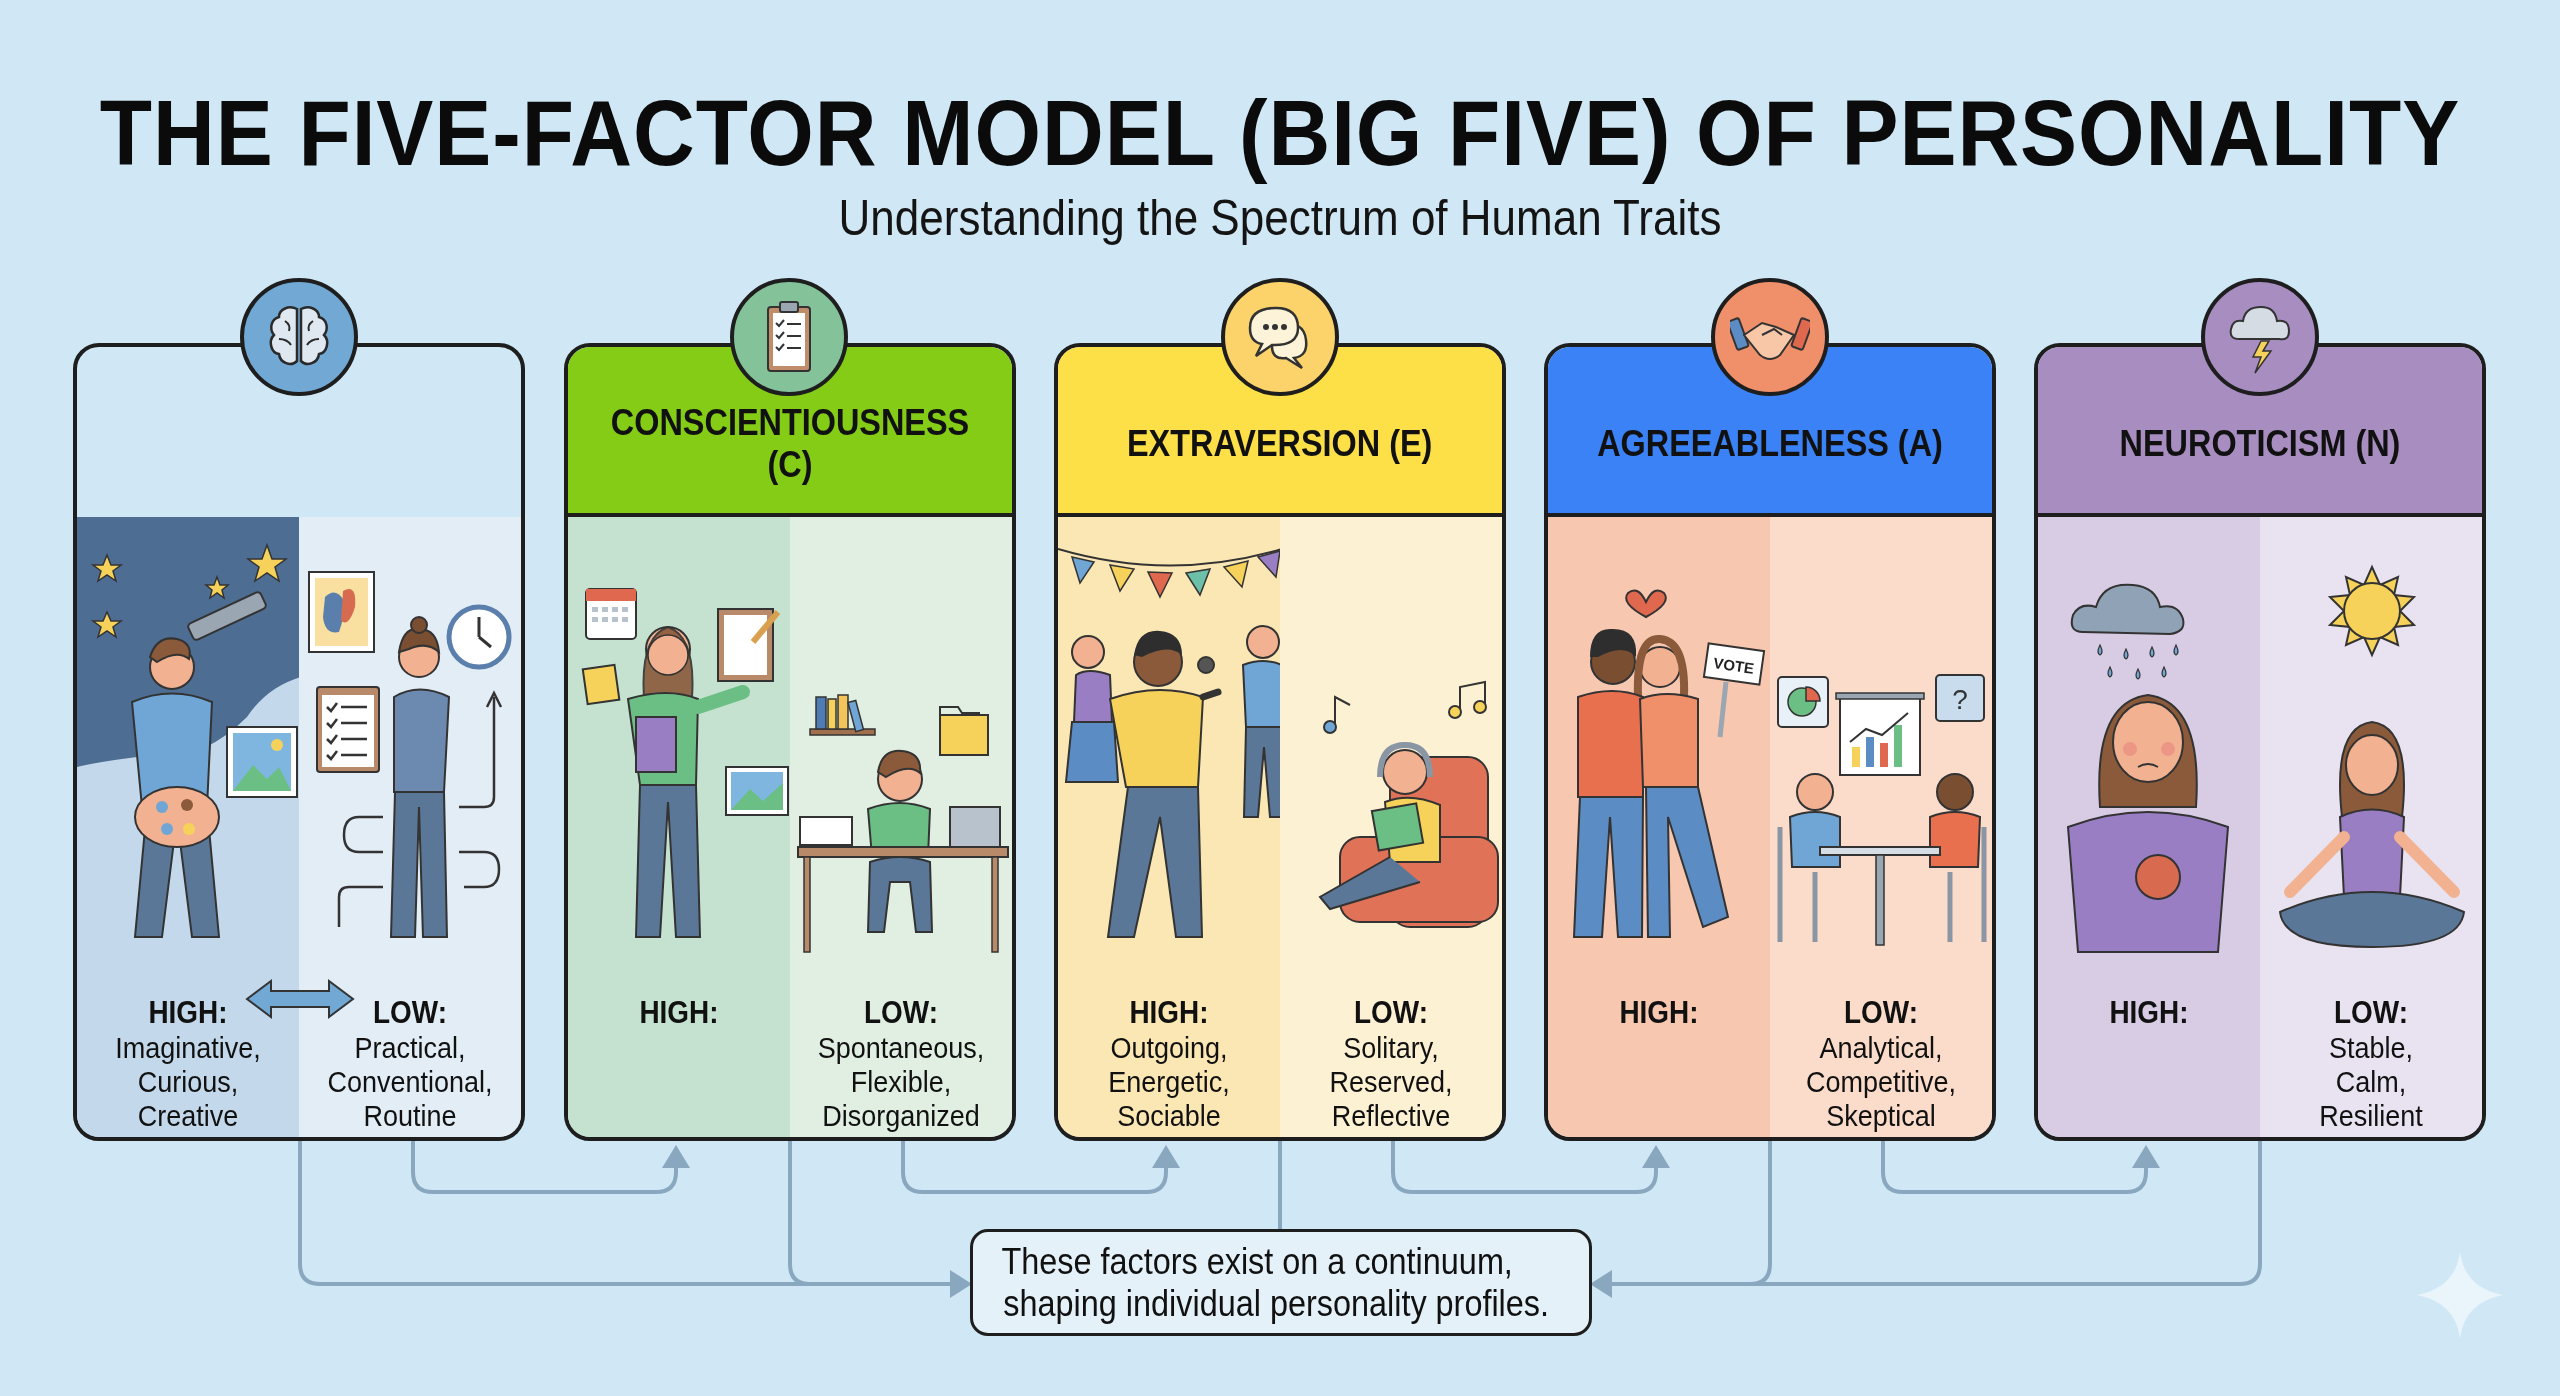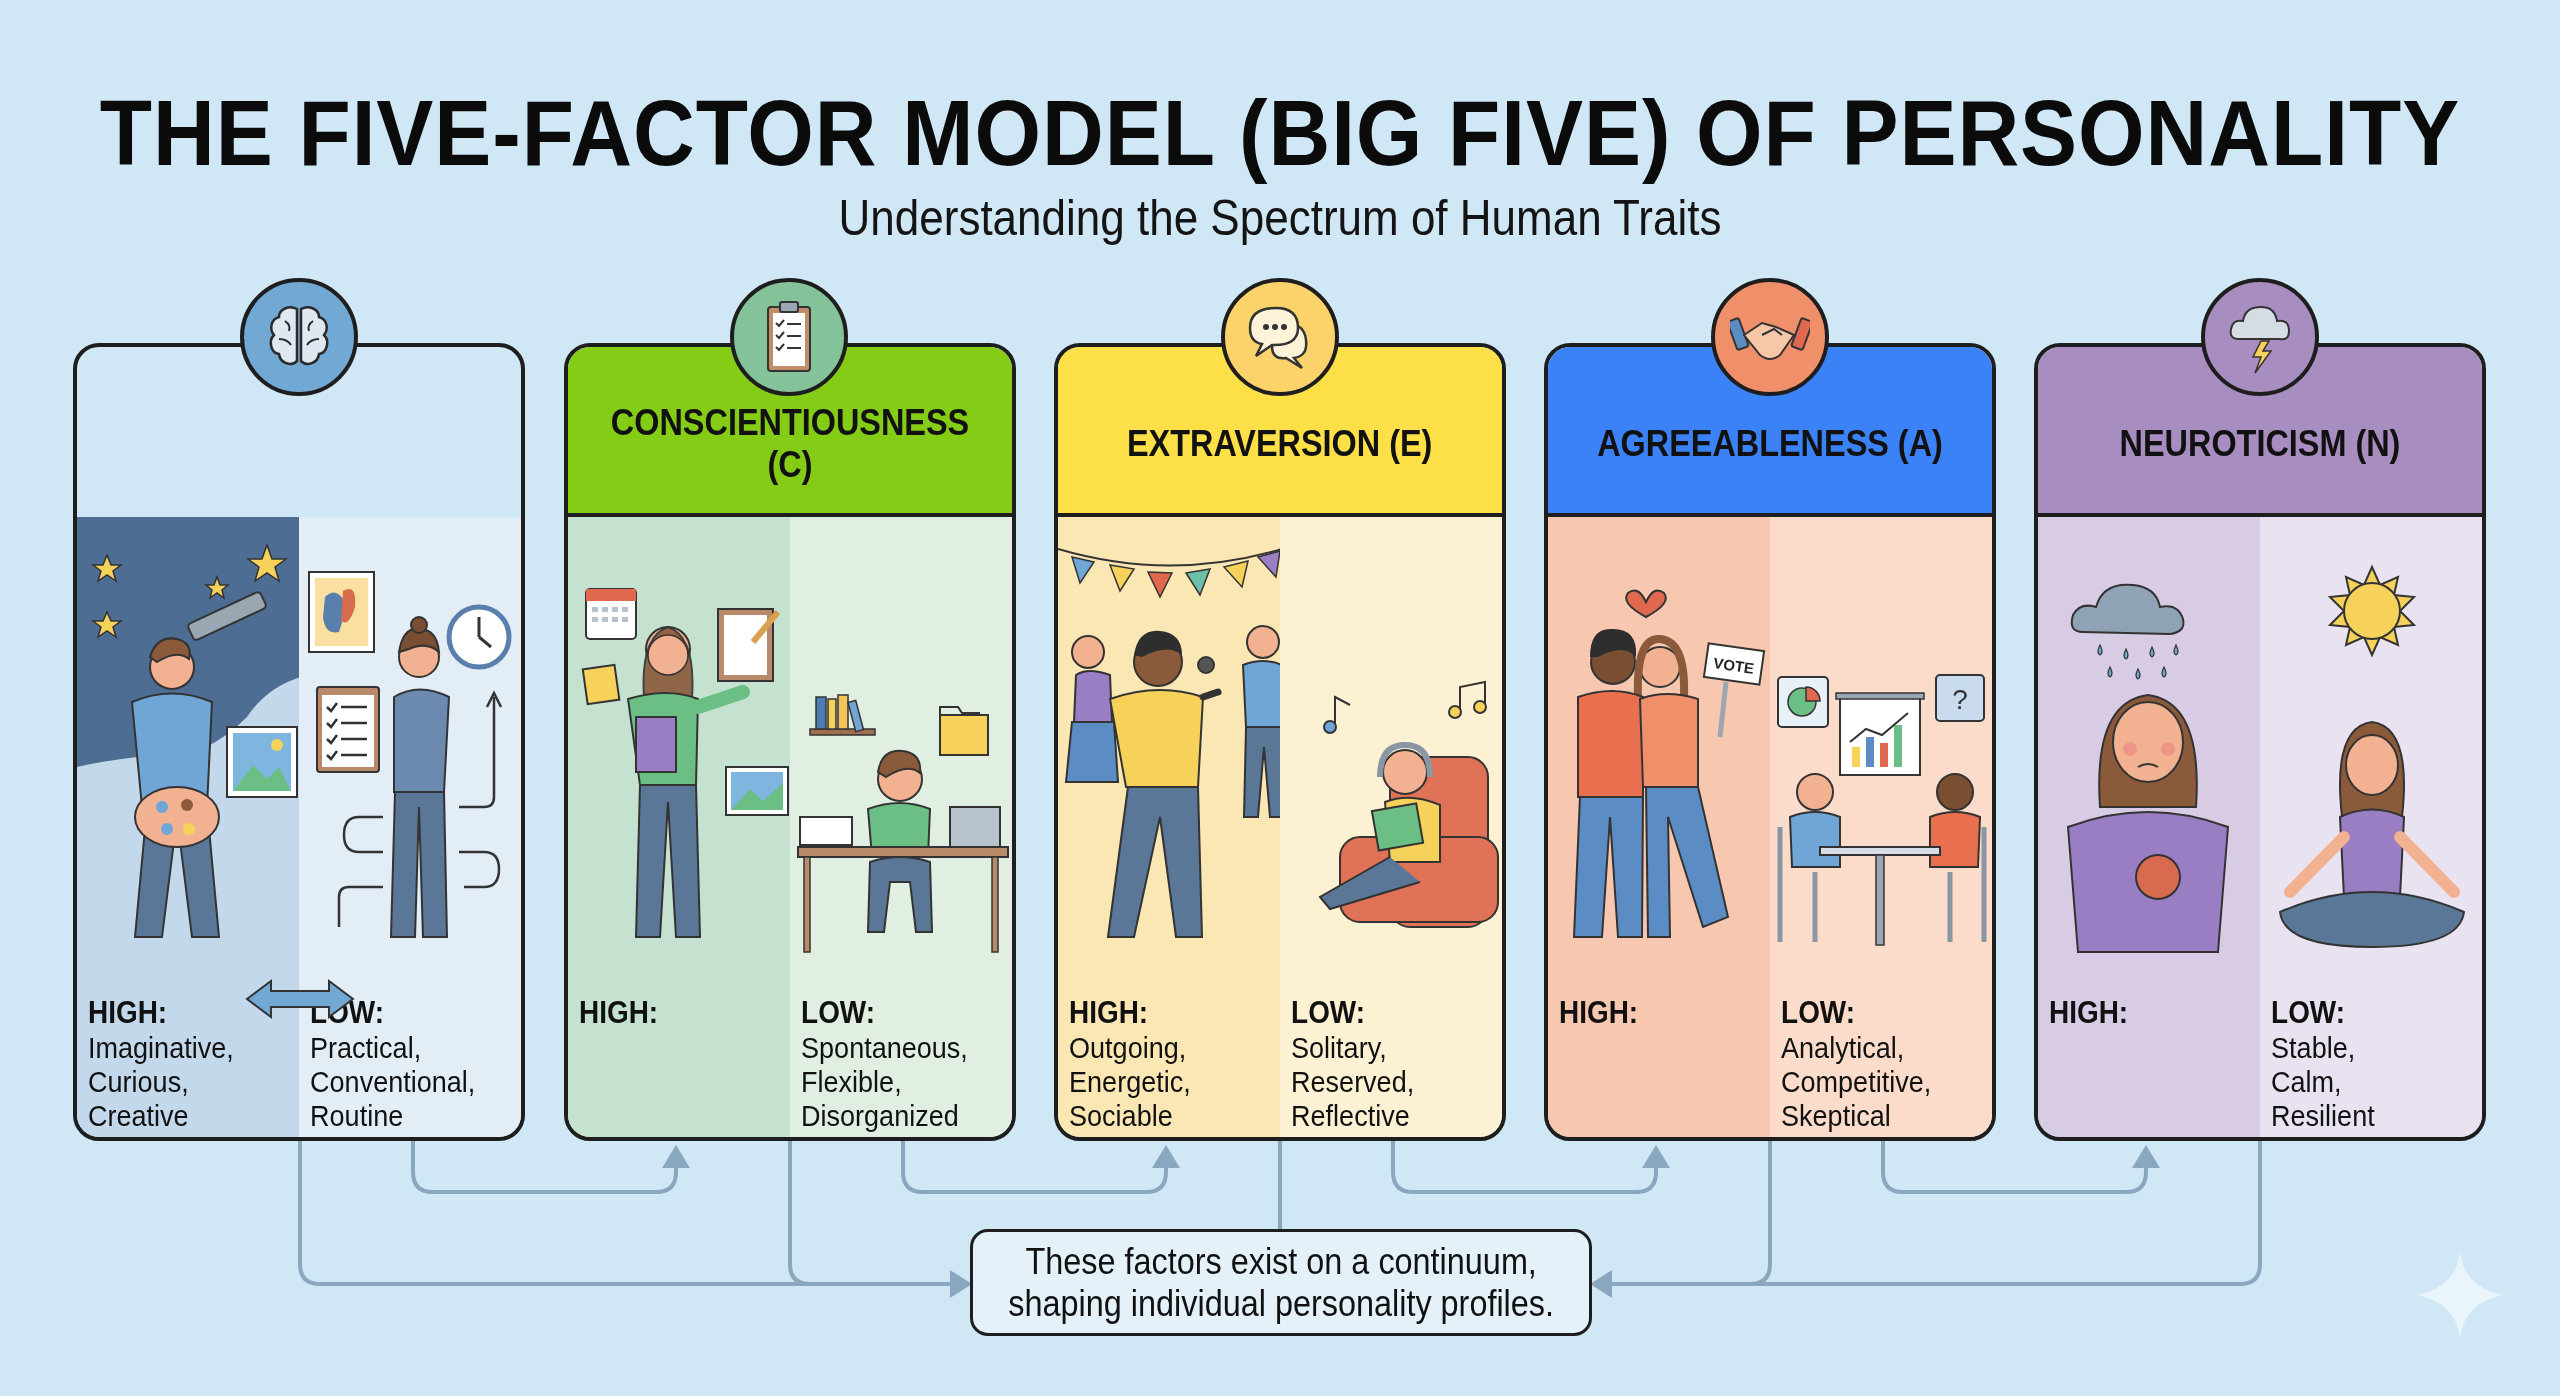--- a/index.html
+++ b/index.html
@@ -6,25 +6,25 @@
   html,body{width:2560px;height:1396px;overflow:hidden}
   body{background:#d0e8f5;font-family:"Liberation Sans","DejaVu Sans",sans-serif;position:relative;color:#111}
   .title{position:absolute;left:0;top:78px;width:2560px;text-align:center;font-weight:bold;font-size:92px;letter-spacing:1px;line-height:110px;color:#0b0b0b;transform:scaleX(0.93);transform-origin:center}
   .subtitle{position:absolute;left:0;top:186px;width:2560px;text-align:center;font-size:50px;line-height:64px;color:#141414;transform:scaleX(0.88);transform-origin:center}
   .card{position:absolute;top:343px;width:452px;height:798px;border:4px solid #1e1e1e;border-radius:26px;overflow:hidden}
   .card .head{position:absolute;left:0;top:0;right:0;height:170px;border-bottom:4px solid #1e1e1e;display:flex;align-items:center;justify-content:center;padding-top:28px}
   .card .head span{font-weight:bold;font-size:36px;line-height:42px;text-align:center;color:#111;transform:scaleX(0.9);display:block}
   .card .body{position:absolute;left:0;right:0;top:170px;bottom:0;display:flex}
   .card .col{flex:1;position:relative}
   .card .illus{position:absolute;left:0;right:0;top:0;height:460px}
-  .card .traits{position:absolute;left:0;right:0;top:478px;text-align:left}
+  .card .traits{position:absolute;left:0;right:0;top:478px;text-align:center}
   .traits .lvl{font-weight:bold;font-size:31px;line-height:36px;transform:scaleX(0.9)}
   .traits .words div{font-size:30px;line-height:34px;transform:scaleX(0.9)}
   .badge{position:absolute;top:278px;width:118px;height:118px;border-radius:50%;border:4px solid #1e1e1e;display:flex;align-items:center;justify-content:center;z-index:5}
-  .footer-box{position:absolute;left:970px;top:1229px;width:622px;height:107px;border:3px solid #1e1e1e;border-radius:18px;background:#e4f1f9;display:flex;flex-direction:column;align-items:center;justify-content:center;z-index:3}
+  .footer-box{position:absolute;left:970px;top:1229px;width:622px;height:107px;border:3px solid #1e1e1e;border-radius:18px;background:#e4f1f9;display:flex;flex-direction:column;align-items:flex-start;justify-content:center;z-index:3}
   .footer-box div{font-size:36px;line-height:42px;transform:scaleX(0.9)}
   svg.connectors{position:absolute;left:0;top:0;z-index:1}
   .sparkle{position:absolute;left:2415px;top:1250px;z-index:2}
   .arrow-ind{position:absolute;z-index:6}
 </style>
 </head>
 <body>
 
 <svg class="connectors" width="2560" height="1396" viewBox="0 0 2560 1396">
   <g fill="none" stroke="#8aa7c0" stroke-width="4">

